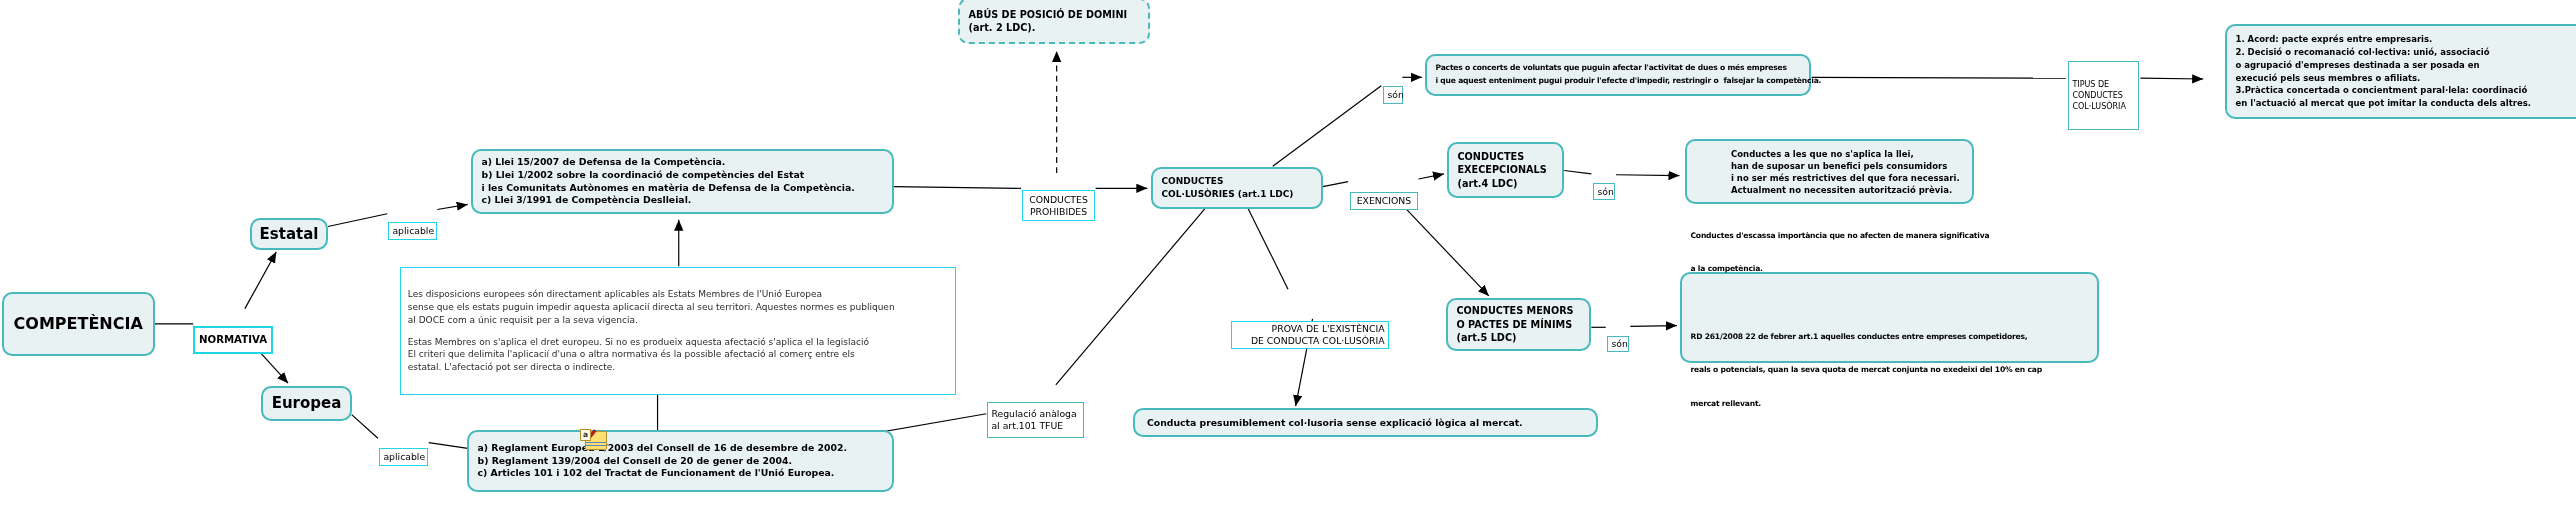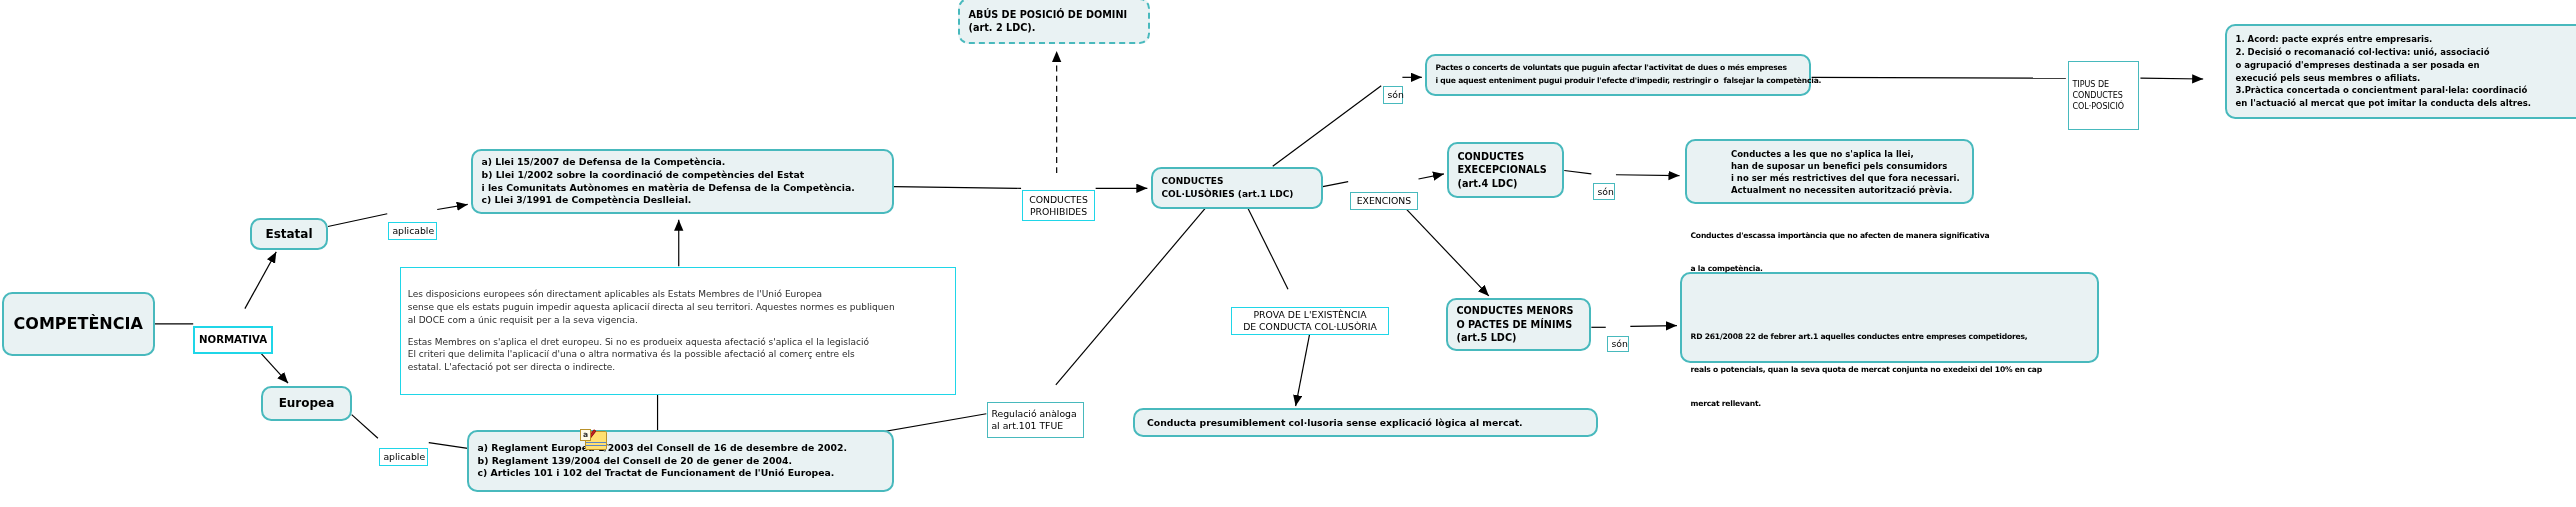--- a/index.html
+++ b/index.html
@@ -16,21 +16,21 @@
   .node.dashed{border-style:dashed;}
   .node.center{align-items:center;text-align:center;}
   .lbl{background:#ffffff;text-align:center;font-weight:normal;padding:0.8px 3.4px;line-height:11px;margin-top:17px;}
   .lbl.cyan{border:1.7px solid #1fd6e8;}
   .lbl.cyan.thick{border-width:2.5px;font-weight:bold;}
   .lbl.teal{border:1.7px solid #48b9bd;}
   .note-box{background:#ffffff;border:1.7px solid #1fd6e8;padding:4.2px 6.8px;font-weight:normal;color:#2b2b2b;line-height:12px;}
   .tl{white-space:pre;min-height:1em;}
   
   .fs-title{font-size:16px;line-height:20.3px;}
-  .fs-sub{font-size:12px;line-height:18.6px;}
+  .fs-sub{font-size:15px;line-height:18.6px;}
   .fs-law{font-size:9.3px;line-height:12.7px;}
   .fs-9{font-size:7.6px;line-height:12.7px;letter-spacing:-0.2px;}
   .fs-10{font-size:8.5px;line-height:12.7px;}
   .fs-10t{font-size:8.5px;line-height:12px;padding-left:44px;}
   .fs-105{font-size:9px;line-height:12.7px;}
   .fs-11{font-size:9.3px;line-height:12px;}
   .fs-115{font-size:9.7px;line-height:13.6px;}
   .fs-12{font-size:10.2px;line-height:12.7px;}
   .fs-95{font-size:8px;line-height:11px;}
   
@@ -170,21 +170,21 @@
   </div>
 
   <div class="box node fs-9" style="left:1425px;top:54px;width:386px;height:42px;">
       <div class="tl">Pactes o concerts de voluntats que puguin afectar l'activitat de dues o més empreses</div>
       <div class="tl">i que aquest enteniment pugui produir l'efecte d'impedir, restringir o  falsejar la competència.</div>
     </div>
 
   <div class="box lbl teal fs-95" style="left:2068px;top:44px;width:71px;height:69px;text-align:left;">
       <div class="tl">TIPUS DE</div>
       <div class="tl">CONDUCTES</div>
-      <div class="tl">COL·POSICIÓ</div>
+      <div class="tl">COL·LUSÒRIA</div>
     </div>
 
   <div class="box node fs-10" style="left:2209px;top:24px;width:364px;height:95px;margin-left:16px;">
       <div class="tl">1. Acord: pacte exprés entre empresaris.</div>
       <div class="tl">2. Decisió o recomanació col·lectiva: unió, associació</div>
       <div class="tl">o agrupació d'empreses destinada a ser posada en</div>
       <div class="tl">execució pels seus membres o afiliats.</div>
       <div class="tl">3.Pràctica concertada o concientment paral·lela: coordinació</div>
       <div class="tl">en l'actuació al mercat que pot imitar la conducta dels altres.</div>
     </div>
@@ -203,21 +203,21 @@
     <span>són</span>
   </div>
 
   <div class="box node fs-10t" style="left:1685px;top:139px;width:289px;height:65px;">
       <div class="tl">Conductes a les que no s'aplica la llei,</div>
       <div class="tl">han de suposar un benefici pels consumidors</div>
       <div class="tl">i no ser més restrictives del que fora necessari.</div>
       <div class="tl">Actualment no necessiten autorització prèvia.</div>
     </div>
 
-  <div class="box lbl cyan fs-11" style="left:1231px;top:290px;width:158px;height:28px;text-align:center;">
+  <div class="box lbl cyan fs-11" style="left:1231px;top:304px;width:158px;height:28px;text-align:right;">
       <div class="tl">PROVA DE L'EXISTÈNCIA</div>
       <div class="tl">DE CONDUCTA COL·LUSÒRIA</div>
     </div>
 
   <div class="box node fs-115" style="left:1446px;top:298px;width:145px;height:53px;">
       <div class="tl">CONDUCTES MENORS</div>
       <div class="tl">O PACTES DE MÍNIMS</div>
       <div class="tl">(art.5 LDC)</div>
     </div>
 

